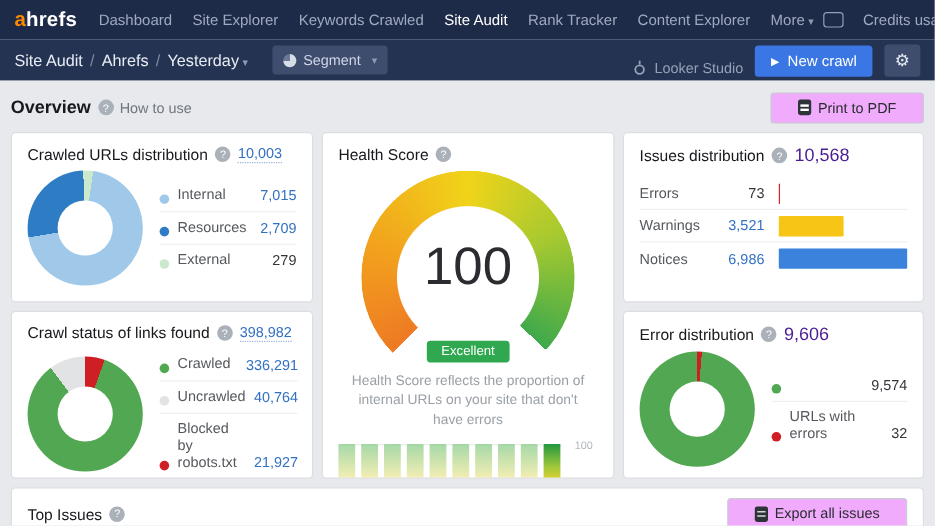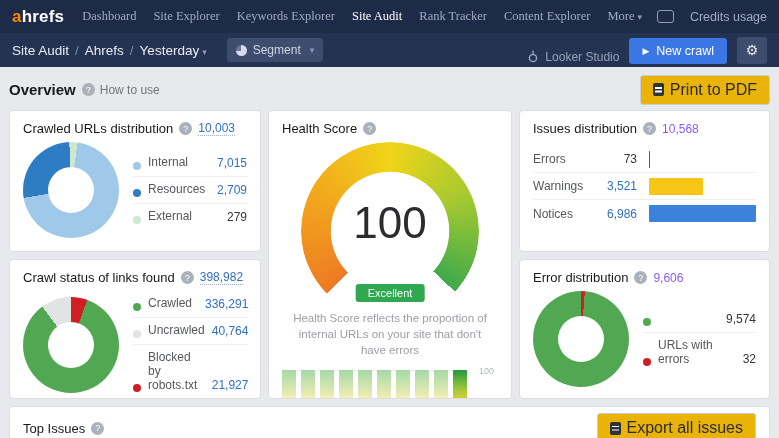--- a/index.html
+++ b/index.html
@@ -4,21 +4,21 @@
 <style>
   * { margin:0; padding:0; box-sizing:border-box; }
   html,body { width:779px; height:438px; overflow:hidden; }
   body { font-family:"Liberation Sans", sans-serif; background:#e7e9ec; color:#1d1d1f; font-size:12px; }
 
   
   .topnav { height:33px; background:#1e2b48; display:flex; align-items:center; padding:0 12px; gap:8px; }
   .logo { font-size:17px; font-weight:bold; letter-spacing:.2px; margin-right:10px; cursor:pointer; }
   .logo .logo-a { color:#ff8800; }
   .logo .logo-rest { color:#ffffff; }
-  .topnav nav { display:flex; align-items:flex-end; gap:17px;font-family:Liberation Serif, serif; }
+  .topnav nav { display:flex; align-items:flex-end; gap:17px; }
   .topnav a { color:#9faac0; text-decoration:none; font-size:12.5px; cursor:pointer; white-space:nowrap; }
   .topnav a.active { color:#ffffff; }
   .nav-right { margin-left:auto; display:flex; align-items:center; gap:16px; }
   .caret { font-size:9px; color:#8f9ab1; margin-left:3px; }
   .devices { width:17px; height:13px; border:1.5px solid #939eb4; border-radius:3px; display:inline-block; }
 
   
   .subnav { height:34px; background:#253352; display:flex; align-items:center; padding:0 12px; gap:10px; }
   .crumb { display:flex; align-items:center; gap:6px; font-size:13.5px; }
   .crumb a { color:#e8ecf4; text-decoration:none; cursor:pointer; }
@@ -35,33 +35,33 @@
   .btn-gear { background:#3e4c6e; border:none; color:#e6eaf2; border-radius:3px; width:30px; height:27px;
               font-size:14px; cursor:pointer; line-height:1; }
 
   
   .content { padding:7px 9px 0 9px; }
   .overview-row { display:flex; align-items:center; height:31px; margin-bottom:5px; }
   .overview-title { font-size:15px; font-weight:bold; color:#17191c; }
   .help { width:13px; height:13px; border-radius:50%; background:#aab1b9; color:#fff; font-size:9px;
           display:inline-flex; align-items:center; justify-content:center; flex:none; }
   .howto { color:#6f767e; font-size:12px; margin-left:6px; display:flex; align-items:center; gap:5px; cursor:pointer; }
-  .btn-white { margin-left:auto; background:#eab308; border:1px solid #c9ccd2; border-radius:3px; color:#2a2c30;
-               font-size:16px; padding:5px 12px; display:flex; align-items:center; gap:6px; cursor:pointer; }
+  .btn-white { margin-left:auto; background:#f0abfc; border:1px solid #c9ccd2; border-radius:3px; color:#2a2c30;
+               font-size:12px; padding:5px 22px; display:flex; align-items:center; gap:6px; cursor:pointer; }
   .doc-icon { width:11px; height:13px; background:#2e3338; border-radius:2px; position:relative; flex:none; }
   .doc-icon::after { content:""; position:absolute; left:2px; right:2px; top:4px; height:1.5px;
                      background:#fff; box-shadow:0 3.5px 0 #fff; }
 
   .grid { display:grid; grid-template-columns:252px 244px 251px; grid-template-rows:142px 140px; gap:7px; }
   .card { background:#fff; border:1px solid #dcdee2; border-radius:4px; padding:10px 13px; overflow:hidden; }
   .card-health { grid-column:2; grid-row:1 / 3; }
   .card-title-row { display:flex; align-items:center; gap:6px; margin-bottom:6px; }
   .card-title { font-size:13px; font-weight:normal; color:#17191c; }
   .count-blue { color:#3270c2; font-size:12px; border-bottom:1px dotted #9ab4da; cursor:pointer; }
-  .count-gray { color:#8b5cf6; font-size:12px;text-align:right; }
+  .count-gray { color:#4c1d95; font-size:15px;text-align:right; }
 
   
   .donut-flex { display:flex; align-items:center; gap:14px; }
   .donut { width:96px; height:96px; border-radius:50%; position:relative; flex:none; }
   .donut .hole { position:absolute; inset:26%; background:#fff; border-radius:50%; }
   .legend { flex:1; }
   .legend-row { display:flex; align-items:flex-end; gap:7px; padding:6px 0; border-bottom:1px solid #efefef; }
   .legend-row:last-child { border-bottom:none; }
   .dot { width:8px; height:8px; border-radius:50%; flex:none; }
   .legend-label { color:#55585d; font-size:12px; line-height:1.15; }
@@ -112,21 +112,21 @@
 </head>
 <body>
 
 <header class="topnav">
   <div class="logo">
     <span class="logo-a">a</span><span class="logo-rest">hrefs</span>
   </div>
   <nav>
     <a>Dashboard</a>
     <a>Site Explorer</a>
-    <a>Keywords Explorer</a>
+    <a>Keywords Crawled</a>
     <a class="active">Site Audit</a>
     <a>Rank Tracker</a>
     <a>Content Explorer</a>
     <a><span>More</span><span class="caret">▾</span></a>
   </nav>
   <div class="nav-right">
     <span class="devices"></span>
     <a><span>Credits usage</span></a>
 
   </div>

